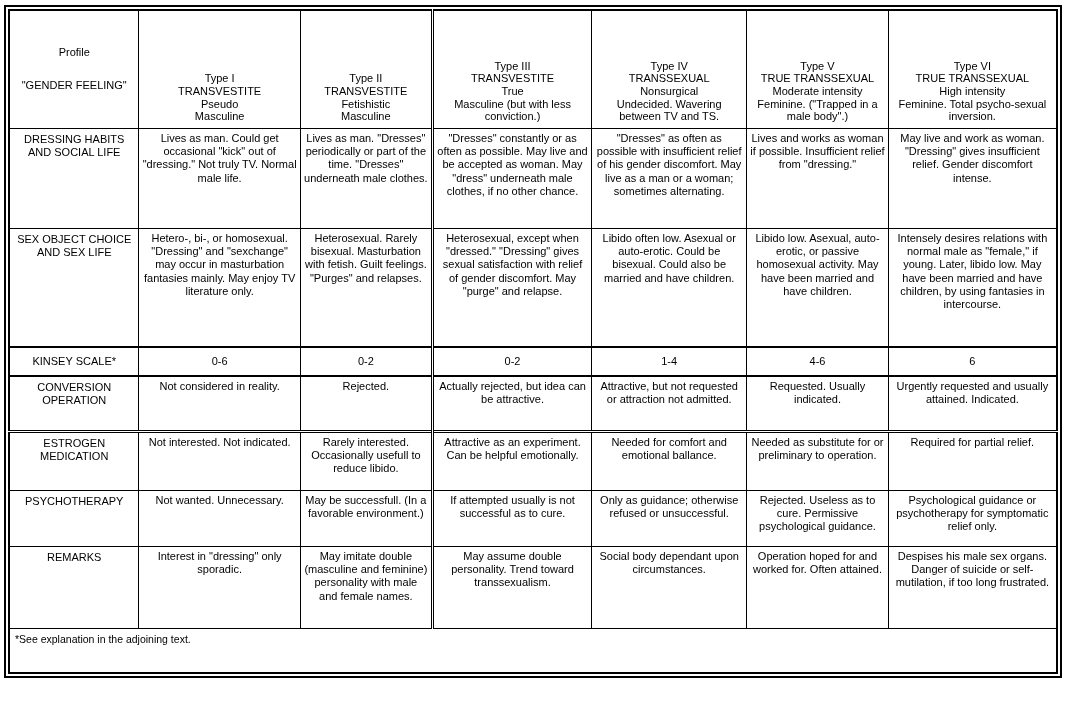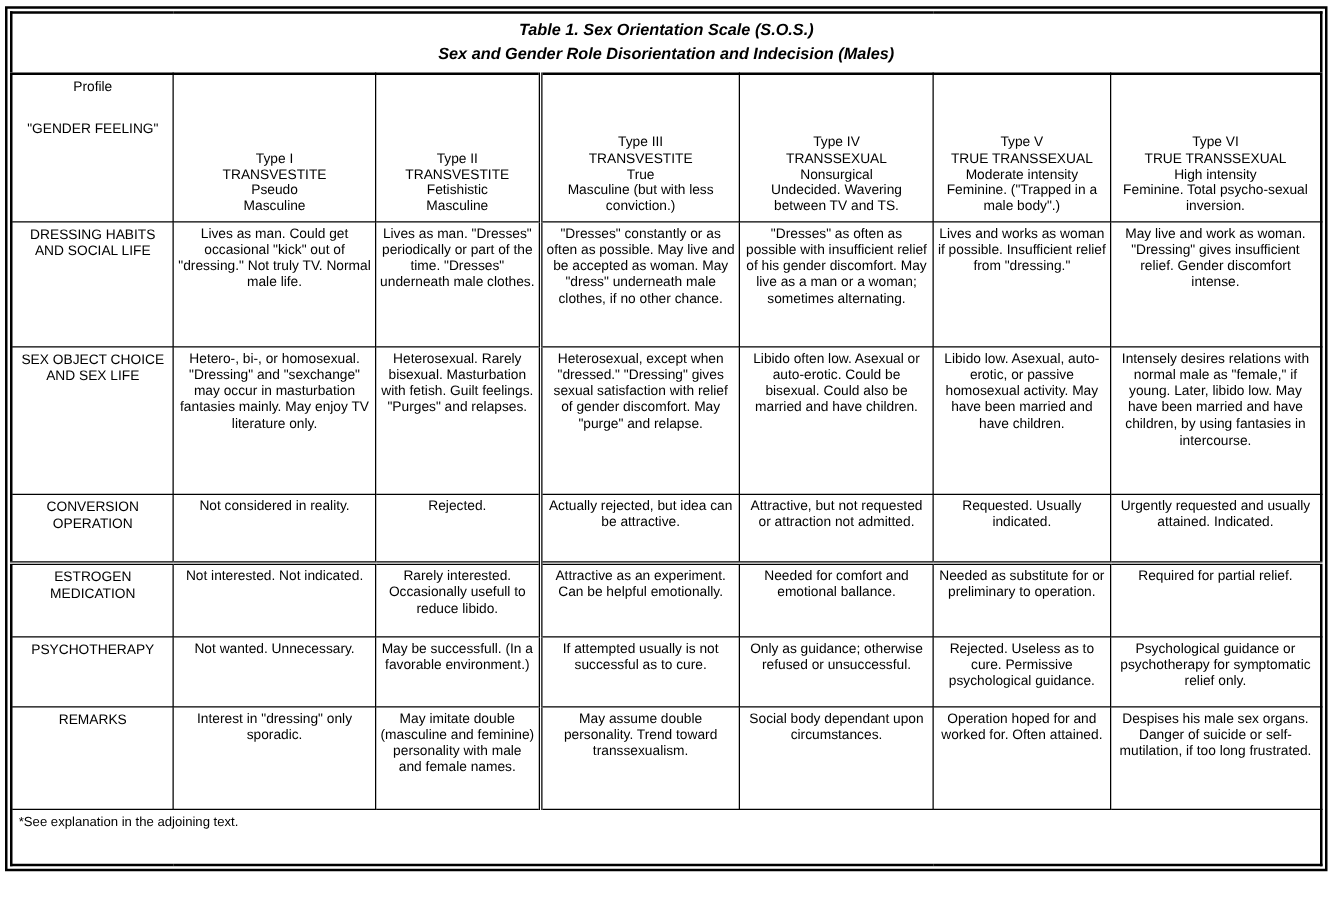--- a/index.html
+++ b/index.html
@@ -9,21 +9,21 @@
   td{border:1px solid #000;text-align:center;vertical-align:top;padding:3px 3px;font-size:11px;line-height:1.2;overflow:hidden;}
   
   tr.r-title td{border-bottom:2px solid #000;padding:4px 2px 5px;}
   .title-line{font-size:13px;font-weight:bold;font-style:italic;line-height:1.45;}
   
   tr.r-group td{height:26px;vertical-align:middle;font-weight:bold;font-size:12px;}
   
   tr.r-profile td{height:110px;}
   .profile-stack{display:flex;flex-direction:column;justify-content:flex-end;height:108px;padding:1px 0;}
   .profile-stack div{line-height:1.15;}
-  .profile-label{display:flex;flex-direction:column;justify-content:flex-start;gap:20px;height:108px;}
+  .profile-label{display:flex;flex-direction:column;justify-content:center;gap:20px;height:108px;}
   
   tr.r-dressing td{height:92px;}
   tr.r-sexobj td{height:110px;}
   tr.r-kinsey td{height:20px;vertical-align:middle;border-top:2px solid #000;border-bottom:2px solid #000;}
   tr.r-conversion td{height:46px;}
   tr.r-estrogen td{height:50px;border-top:3px double #000;margin-top:48px;}
   tr.r-psycho td{height:48px;}
   tr.r-remarks td{height:74px;}
   
   td.c3{border-left:3px double #000;}
@@ -42,26 +42,20 @@
       <col style="width:12.4%">
         <col style="width:15.4%">
         <col style="width:12.6%">
         <col style="width:15.2%">
         <col style="width:14.8%">
         <col style="width:13.5%">
         <col style="width:16.1%">
     </colgroup>
 
     <tbody>
-        <tr class="r-title">
-      <td colspan="7">
-        <div class="title-line">Table 1. Sex Orientation Scale (S.O.S.)</div>
-        <div class="title-line">Sex and Gender Role Disorientation and Indecision (Males)</div>
-      </td>
-    </tr>
 
 
     <tr class="r-profile">
       <td class="lab">
         <div class="profile-label">
           <div>Profile</div>
           <div>"GENDER FEELING"</div>
         </div>
       </td>
       <td class="c1">
@@ -127,20 +121,29 @@
     <tr class="r-sexobj">
       <td class="lab">SEX OBJECT CHOICE AND SEX LIFE</td>
       <td class="c1">Hetero-, bi-, or homosexual. "Dressing" and "sexchange" may occur in masturbation fantasies mainly. May enjoy TV literature only.</td>
       <td class="c2">Heterosexual. Rarely bisexual. Masturbation with fetish. Guilt feelings. "Purges" and relapses.</td>
       <td class="c3">Heterosexual, except when "dressed." "Dressing" gives sexual satisfaction with relief of gender discomfort. May "purge" and relapse.</td>
       <td class="c4">Libido often low. Asexual or auto-erotic. Could be bisexual. Could also be married and have children.</td>
       <td class="c5">Libido low. Asexual, auto-erotic, or passive homosexual activity. May have been married and have children.</td>
       <td class="c6">Intensely desires relations with normal male as "female," if young. Later, libido low. May have been married and have children, by using fantasies in intercourse.</td>
     </tr>
 
+    <tr class="r-kinsey">
+      <td class="lab">KINSEY SCALE*</td>
+      <td class="c1">0-6</td>
+      <td class="c2">0-2</td>
+      <td class="c3">0-2</td>
+      <td class="c4">1-4</td>
+      <td class="c5">4-6</td>
+      <td class="c6">6</td>
+    </tr>
 
     <tr class="r-conversion">
       <td class="lab">CONVERSION OPERATION</td>
       <td class="c1">Not considered in reality.</td>
       <td class="c2">Rejected.</td>
       <td class="c3">Actually rejected, but idea can be attractive.</td>
       <td class="c4">Attractive, but not requested or attraction not admitted.</td>
       <td class="c5">Requested. Usually indicated.</td>
       <td class="c6">Urgently requested and usually attained. Indicated.</td>
     </tr>

